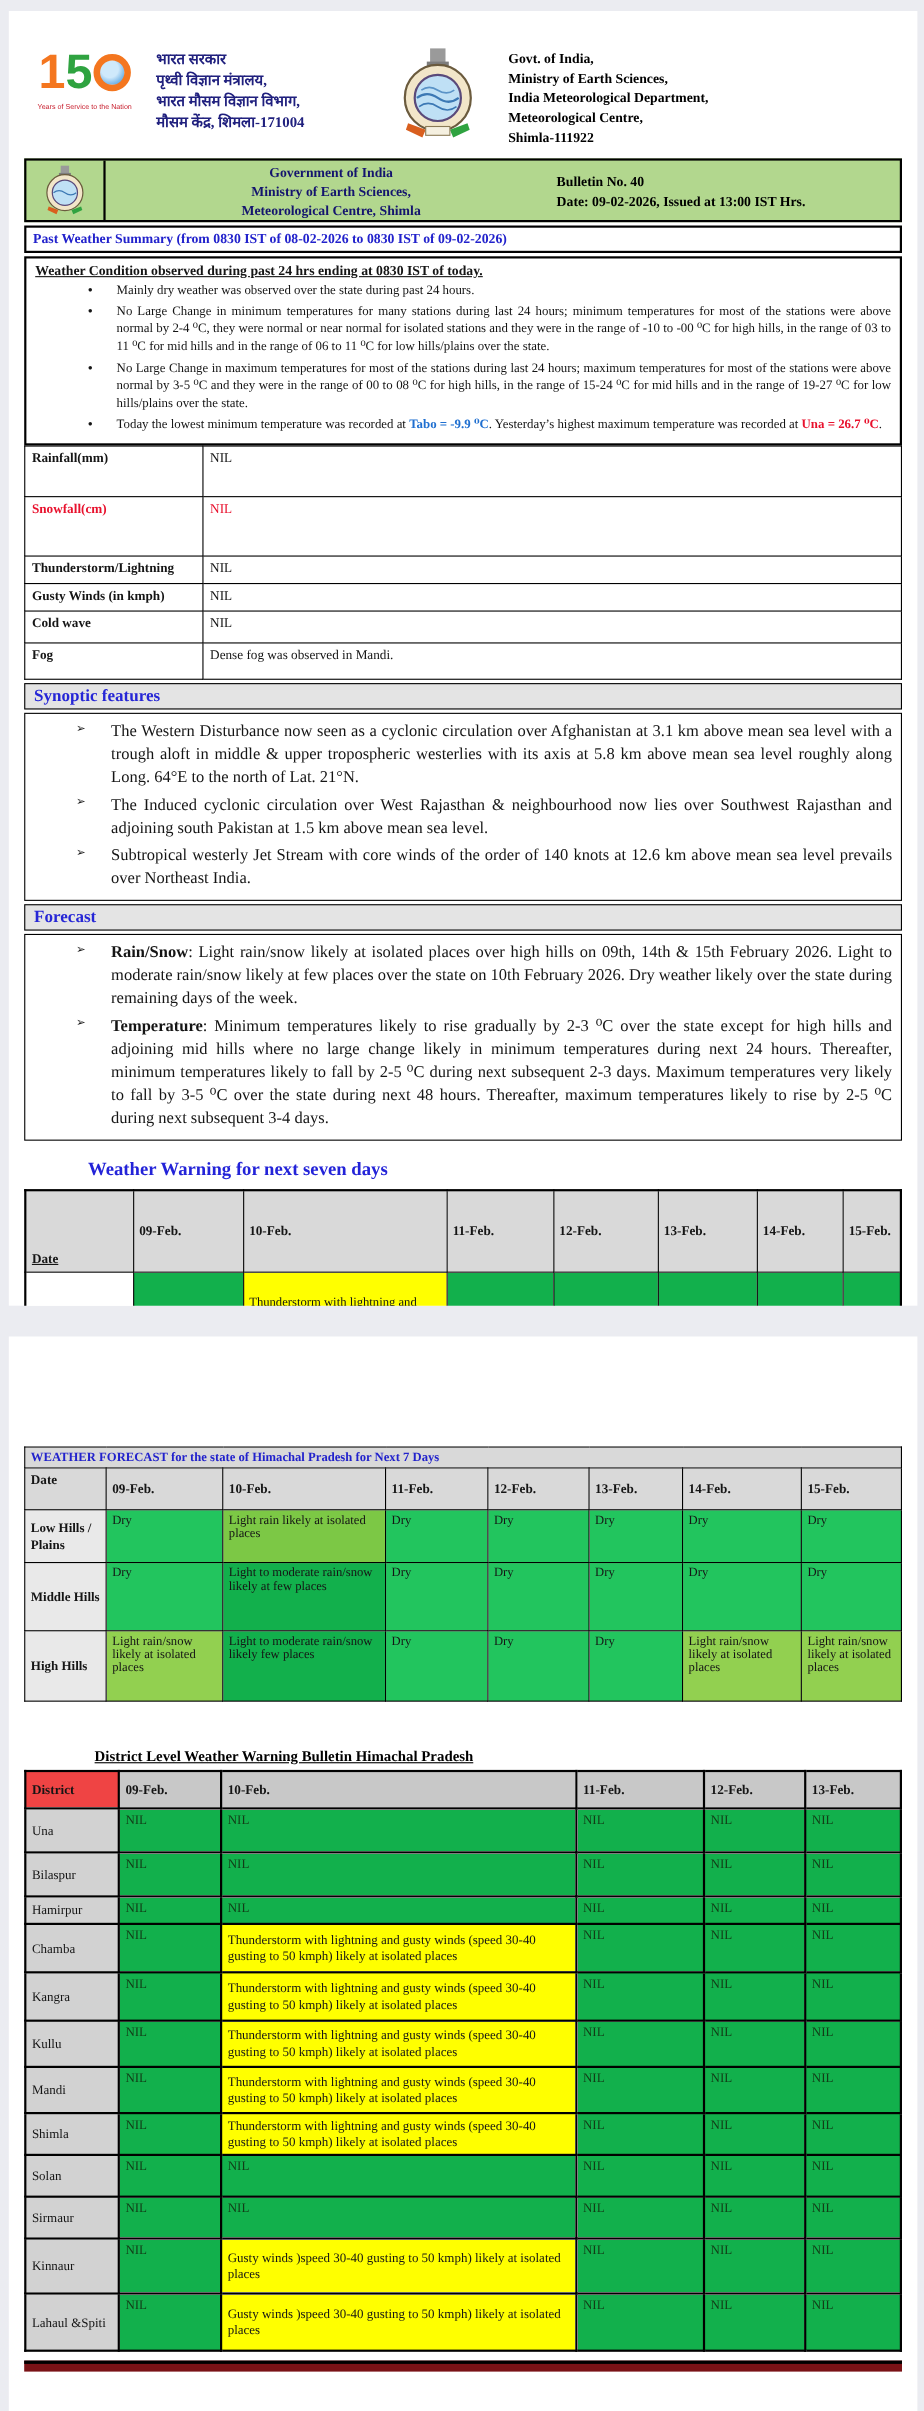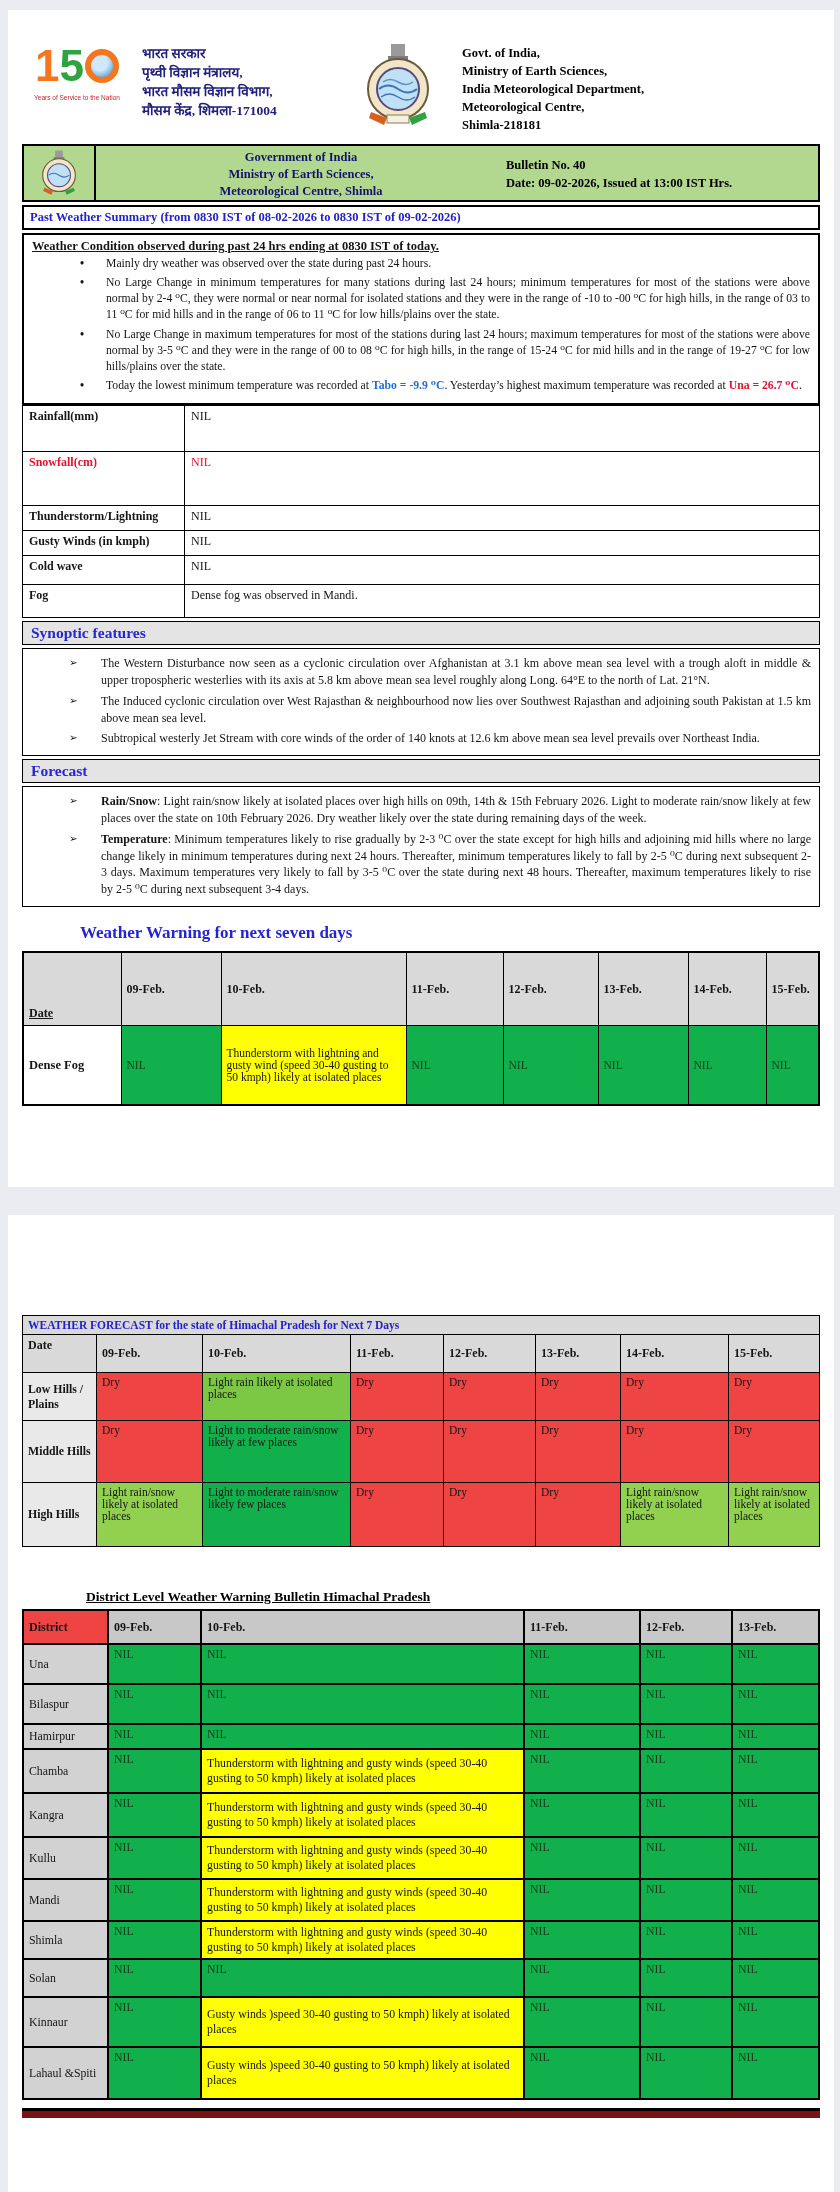--- a/index.html
+++ b/index.html
@@ -51,38 +51,38 @@
   td,th{border:1.5px solid #000;vertical-align:top;overflow:hidden}
   .obs td{font-size:12px;padding:3px 6px}
   .obs td.lbl{font-weight:bold;width:162px}
   .obs tr[data-tone="red"] td{color:var(--alert-red,#e8112d)}
 
   
   .sect-head{border:1.5px solid #000;background:#e4e4e4;color:#2626d6;font-weight:bold;
      font-size:15.5px;padding:2px 8px;margin-top:3px}
   .sect-body{border:1.5px solid #000;margin-top:3px;padding:6px 8px 4px}
   .arrow-item{position:relative;margin-left:36px;padding-left:34px;text-align:justify;
-     font-size:12px;line-height:1.4;margin-bottom:4px}
+     font-size:15px;line-height:1.4;margin-bottom:4px}
   .arrow-item::before{content:"\27A2";position:absolute;left:2px;font-family:"DejaVu Sans",sans-serif;font-size:10.5px}
   .lead{font-weight:bold}
 
   
   .warn-title{color:#2323d8;font-weight:bold;font-size:17px;margin:16px 0 8px 58px}
   .wtbl{border:2px solid #000}
   .wtbl th{background:#d9d9d9;font-size:12px;text-align:left;padding:4px 5px;height:74px;vertical-align:middle}
   .wtbl th.date-h{vertical-align:bottom}
   .wtbl th.date-h span{text-decoration:underline}
   .wtbl td{font-size:11.5px;padding:21px 5px;height:68px;vertical-align:middle}
   .wtbl td.rowlbl{font-weight:bold;font-size:12.5px;background:#fff}
   td[data-level="g"]{background:var(--nil-green,#12b04c);color:#123c17}
   td[data-level="y"]{background:var(--warning-yellow,#ffff00)}
   td[data-level="lg"]{background:var(--light-green,#92d050)}
   td[data-level="g2"]{background:var(--low-green,#7cc845)}
   td[data-level="mg"]{background:var(--moderate-green,#12b04c)}
-  td[data-level="w"]{background:#ef4444}
+  td[data-level="w"]{background:#22c55e}
 
   
   .fx-title-cell{background:#d9d9d9;color:#2222cc;font-weight:bold;font-size:13.5px;padding:3px 6px;text-align:left}
   .fx th{background:#d9d9d9;font-size:12px;text-align:left;padding:3px 5px;height:38px;vertical-align:middle}
   .fx th.first{vertical-align:top}
   .fx td{font-size:11.5px;padding:3px 5px;vertical-align:top}
   .fx td.rowlbl{background:#e9e9e9;font-weight:bold;font-size:11.8px;vertical-align:middle}
   .fx tr.r0 td{height:48px}
   .fx tr.r1 td{height:62px}
   .fx tr.r2 td{height:64px}
@@ -136,21 +136,21 @@
         <path d="M6 70 l16 6 l-3 7 l-15 -7 z" fill="#d95f1e"></path>
         <path d="M60 70 l-16 6 l3 7 l15 -7 z" fill="#2fa340"></path>
         <rect x="22" y="73" width="22" height="8" fill="#f5f0e0" stroke="#8a7a55"></rect>
       </svg>
     </div>
     <div class="eng">
       <div>Govt. of India,</div>
       <div>Ministry of Earth Sciences,</div>
       <div>India Meteorological Department,</div>
       <div>Meteorological Centre,</div>
-      <div>Shimla-218181</div>
+      <div>Shimla-111922</div>
     </div>
   </div>
 
   <div class="banner">
     <div class="bcell-logo">
       <svg width="36" height="50" viewBox="0 0 66 86">
         <rect x="26" y="2" width="14" height="13" fill="#9a9a9a"></rect>
         <rect x="23" y="14" width="20" height="4" fill="#7d7d7d"></rect>
         <circle cx="33" cy="47" r="30" fill="#f2e6c9" stroke="#6b5b3e" stroke-width="2"></circle>
         <circle cx="33" cy="47" r="21" fill="#bfe0f5" stroke="#5a4a7a" stroke-width="2"></circle>
@@ -409,20 +409,28 @@
       <td data-level="g">NIL</td>
     </tr>
     <tr class="h38">
       <td class="rowlbl">Solan</td>
       <td data-level="g">NIL</td>
       <td data-level="g">NIL</td>
       <td data-level="g">NIL</td>
       <td data-level="g">NIL</td>
       <td data-level="g">NIL</td>
     </tr>
+    <tr class="h38">
+      <td class="rowlbl">Sirmaur</td>
+      <td data-level="g">NIL</td>
+      <td data-level="g">NIL</td>
+      <td data-level="g">NIL</td>
+      <td data-level="g">NIL</td>
+      <td data-level="g">NIL</td>
+    </tr>
     <tr class="h50">
       <td class="rowlbl">Kinnaur</td>
       <td data-level="g">NIL</td>
       <td data-level="y">Gusty winds )speed 30-40 gusting to 50 kmph) likely at isolated places</td>
       <td data-level="g">NIL</td>
       <td data-level="g">NIL</td>
       <td data-level="g">NIL</td>
     </tr>
     <tr class="h52">
       <td class="rowlbl">Lahaul &amp;Spiti</td>

